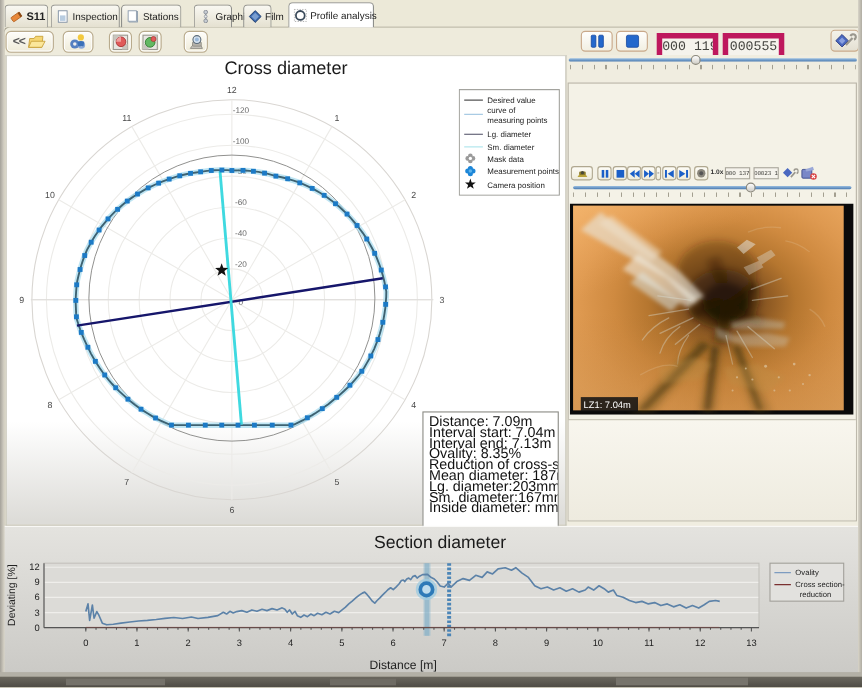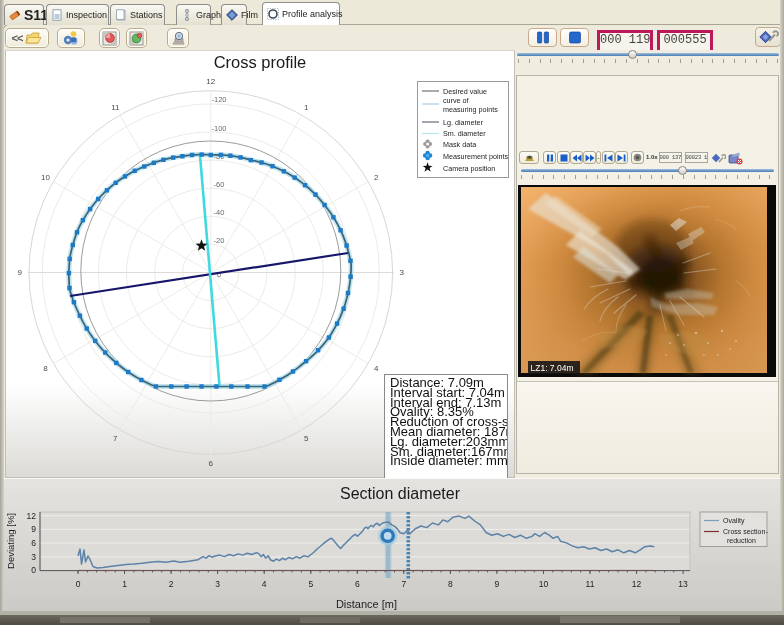--- a/index.html
+++ b/index.html
@@ -13,21 +13,21 @@
 
 #page{left:3px;top:24px;width:778px;height:588px;background:#eeebdc;border:1px solid #aaa694;border-radius:6px 0 0 0;border-bottom:none}
 
 .tab{position:absolute;top:4px;height:21px;background:linear-gradient(#f9f8f2,#e4e0d0);border:1px solid #8e8f8b;border-bottom:none;border-radius:4px 4px 0 0;display:flex;align-items:center;font-size:9px;color:#222;padding:0 4px;gap:3px;white-space:nowrap}
 .tab.sel{top:2px;height:23px;background:#fff;z-index:5}
 .ticon{width:12px;height:12px;flex:0 0 auto}
 
 .tbtn{position:absolute;top:28px;height:20px;border:1px solid #b9ab8d;border-radius:5px;background:linear-gradient(#fefdf9,#efebd8);box-shadow:inset 0 0 0 1px #fff;display:flex;align-items:center;justify-content:center;gap:3px}
 
 .pbtn{position:absolute;border:1px solid #c9a98a;border-radius:4px;background:linear-gradient(#fefefc,#f2efe2);display:flex;align-items:center;justify-content:center}
-.lcd{position:absolute;top:30px;height:28px;background:#f5f3ec;border:3px solid #be185d;font-family:"Liberation Mono",monospace;font-size:12px;color:#454540;text-align:center;line-height:14px;white-space:nowrap;overflow:hidden}
+.lcd{position:absolute;top:30px;height:28px;background:#f5f3ec;border:5px solid #be185d;font-family:"Liberation Mono",monospace;font-size:12px;color:#454540;text-align:center;line-height:14px;white-space:nowrap;overflow:hidden}
 
 #chartpanel{left:5px;top:50px;width:510px;height:428px;background:linear-gradient(#fff 78%,#dddcd8 99%);border:1px solid #c2c0b4;border-top:1px solid #d8d6cc}
 #rightcol{left:516px;top:50px;width:265px;height:428px;background:#f0ede0}
 #vbox{left:516px;top:75px;width:263px;height:399px;background:#f4f2e7;border:1px solid #b7b3a6}
 #vbox2{left:517px;top:381px;width:261px;height:92px;background:linear-gradient(#f8f6ee,#eeebdf);border-top:1px solid #c6c2b4}
 #bottompanel{left:4px;top:478px;width:776px;height:134px;background:linear-gradient(#e4e3df,#cbcac6);border-top:1px solid #fafaf8}
 .tickrow{position:absolute;z-index:3;height:4px;background-image:repeating-linear-gradient(90deg,#a39f90 0,#a39f90 1px,transparent 1px,transparent 10.8px)}
 .slider{position:absolute;z-index:3;height:3px;border-radius:2px;background:linear-gradient(#9cc0e2,#4a7ab0)}
 .thumb{position:absolute;z-index:3;width:9px;height:9px;border-radius:50%;background:linear-gradient(#fdfdfd,#cfcdc6);border:1px solid #8a877c}
 .minibtn{position:absolute;top:151px;height:13px;border:1px solid #b0a890;border-radius:3px;background:linear-gradient(#fdfcf6,#efecdb);display:flex;align-items:center;justify-content:center}
@@ -37,21 +37,21 @@
 <body>
 <div class="abs" id="page"></div>
 
 <div class="tab" style="left:4px;width:40px">
  <svg class="ticon" viewBox="0 0 12 12">
       <g transform="rotate(-35 6 6)">
         <rect x="1" y="4" width="9" height="4.6" rx="0.8" fill="#e8883a" stroke="#b05f1e" stroke-width="0.7"></rect>
         <rect x="8.6" y="4" width="2" height="4.6" fill="#8a4a16"></rect>
       </g>
     </svg>
- <b style="font-size:14px">S11</b>
+ <b style="font-size:10px">S11</b>
   </div>
 <div class="tab" style="left:46px;width:62.5px">
  <svg class="ticon" viewBox="0 0 12 12">
       <rect x="2" y="0.8" width="8" height="10.4" fill="#fff" stroke="#7a8ba0" stroke-width="0.8"></rect>
       <rect x="3.5" y="5" width="5" height="5" fill="#b8cce0"></rect>
     </svg>
  Inspection</div>
 <div class="tab" style="left:110px;width:55px">
  <svg class="ticon" viewBox="0 0 12 12">
       <rect x="2.5" y="1.5" width="7.5" height="9.5" fill="#eef2f6" stroke="#8a99ab" stroke-width="0.8"></rect>
@@ -149,21 +149,21 @@
 </div>
 
 <div class="slider" style="left:517px;top:52.5px;width:262px"></div>
 <div class="thumb" style="left:628px;top:49.5px"></div>
 <div class="tickrow" style="left:518px;top:59px;width:260px"></div>
 
 <div class="abs" id="chartpanel"></div>
 <div class="abs" id="rightcol"></div>
 <div class="abs" id="vbox"></div>
 
-<div class="abs" style="left:110px;top:53px;width:300px;text-align:center;font-size:16.5px;color:#1a1a1a">Cross profile</div>
+<div class="abs" style="left:110px;top:53px;width:300px;text-align:center;font-size:16.5px;color:#1a1a1a">Cross diameter</div>
 
 <svg width="504" height="428" viewBox="0 0 504 428" style="position:absolute;left:6px;top:50px">
 <g transform="translate(-6,-50)">
 <g fill="none" stroke="#ecebe8" stroke-width="1">
         <circle cx="210.8" cy="272.5" r="28.1"></circle>
         <circle cx="210.8" cy="272.5" r="56.2"></circle>
         <circle cx="210.8" cy="272.5" r="84.3"></circle>
         <circle cx="210.8" cy="272.5" r="112.4"></circle>
         <circle cx="210.8" cy="272.5" r="140.5"></circle>
         <circle cx="210.8" cy="272.5" r="168.6"></circle>

